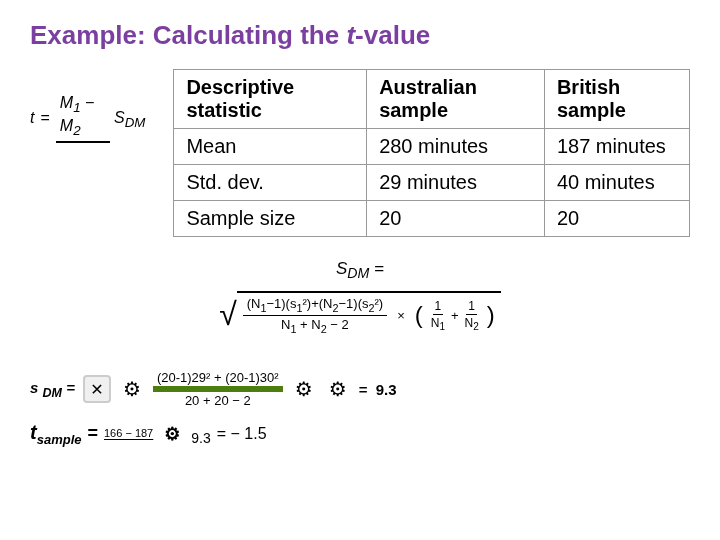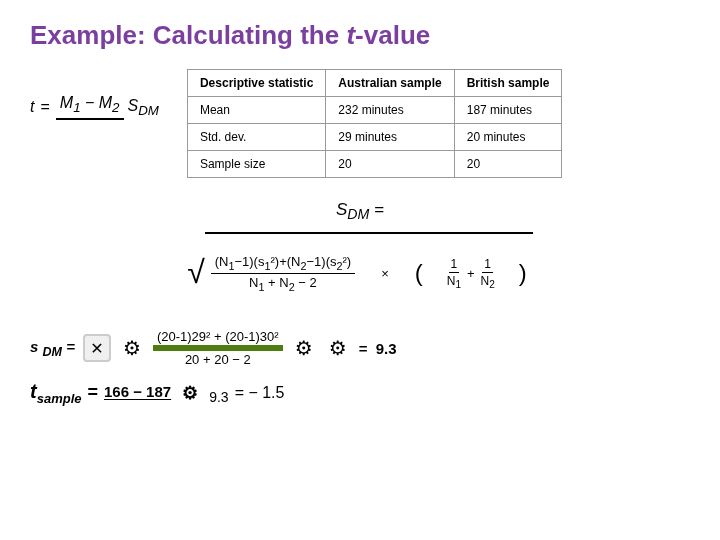--- a/index.html
+++ b/index.html
@@ -56,21 +56,21 @@
     }
     .t-formula {
       display: flex;
       align-items: center;
       gap: 6px;
       font-size: 16px;
     }
 
     .data-table {
       border-collapse: collapse;
-      font-size: 12px;
+      font-size: 20px;
     }
     .data-table th, .data-table td {
       border: 1px solid #999;
       padding: 6px 12px;
       text-align: left;
     }
     .data-table th {
       background: #fff;
       font-weight: bold;
     }
@@ -184,46 +184,46 @@
         <thead>
           <tr>
             <th>Descriptive statistic</th>
             <th>Australian sample</th>
             <th>British sample</th>
           </tr>
         </thead>
         <tbody>
           <tr>
             <td>Mean</td>
-            <td>232 minutes</td>
+            <td>280 minutes</td>
             <td>187 minutes</td>
           </tr>
           <tr>
             <td>Std. dev.</td>
             <td>29 minutes</td>
-            <td>20 minutes</td>
+            <td>40 minutes</td>
           </tr>
           <tr>
             <td>Sample size</td>
             <td>20</td>
             <td>20</td>
           </tr>
         </tbody>
       </table>
     </div>
 
   </div>
 
   <div style="margin-top:22px; display:flex; align-items:center; gap:10px;flex-direction:column;">
     <span style="font-style:italic; font-size:17px;">S<sub>DM</sub> =</span>
 
     <span style="display:inline-flex; align-items:center; font-size:14px;">
 
       <span style="font-size:32px; line-height:1; margin-right:0;">√</span>
-      <span style="border-top:2px solid #000; display:inline-flex; align-items:center; gap:22px; padding: 20px 6px;">
+      <span style="border-top:2px solid #000; display:inline-flex; align-items:center; gap:6px; padding: 3px 6px;">
 
         <span class="big-frac">
           <span class="n">(N<sub>1</sub>−1)(s<sub>1</sub>²)+(N<sub>2</sub>−1)(s<sub>2</sub>²)</span>
           <span class="d">N<sub>1</sub> + N<sub>2</sub> − 2</span>
         </span>
 
         <span style="font-size:13px; padding:0 4px;">×</span>
 
         <span style="font-size:24px; line-height:1;">(</span>
 
@@ -236,41 +236,41 @@
           <span class="small-frac">
             <span class="n">1</span>
             <span class="d">N<sub>2</sub></span>
           </span>
         </span>
         <span style="font-size:24px; line-height:1;">)</span>
       </span>
     </span>
   </div>
 
-  <div class="sdm-calc-line" style="margin-top:16px;">
+  <div class="sdm-calc-line" style="margin-top:32px;">
     <span style="font-style:italic; font-size:15px; font-weight:bold;">s <sub>DM</sub> =</span>
 
     <span class="box-icon">✕</span>
 
     <span class="gear-icon">⚙</span>
 
     <span class="overline-frac">
       <span class="numer-line">(20-1)29² + (20-1)30²</span>
       <span class="denom-val">20 + 20 − 2</span>
     </span>
 
     <span class="gear-icon">⚙</span>
 
     <span class="gear-icon">⚙</span>
     <span style="font-size:15px; font-weight:bold;">= &nbsp;9.3</span>
   </div>
 
   <div class="tsample-line">
     <span style="font-size:20px; font-style:italic; font-weight:bold;">t<sub style="font-size:13px;text-align:center;">sample</sub></span>
     <span>=</span>
-    <span style="text-decoration: underline; text-underline-offset: 2px; padding-bottom:2px; font-size:15px; font-weight:bold;">166 − 187</span>
+    <span style="text-decoration: underline; text-underline-offset: 2px; padding-bottom:2px; font-size:11px; font-weight:normal;">166 − 187</span>
 
     <span class="gear-icon" style="font-size:18px;">⚙</span>
     <span style="font-size:14px; font-weight:normal; position:relative; top:4px;">9.3</span>
     <span style="font-size:16px; font-weight:normal;">= − 1.5</span>
   </div>
 
 </div>
 
 </body></html>

